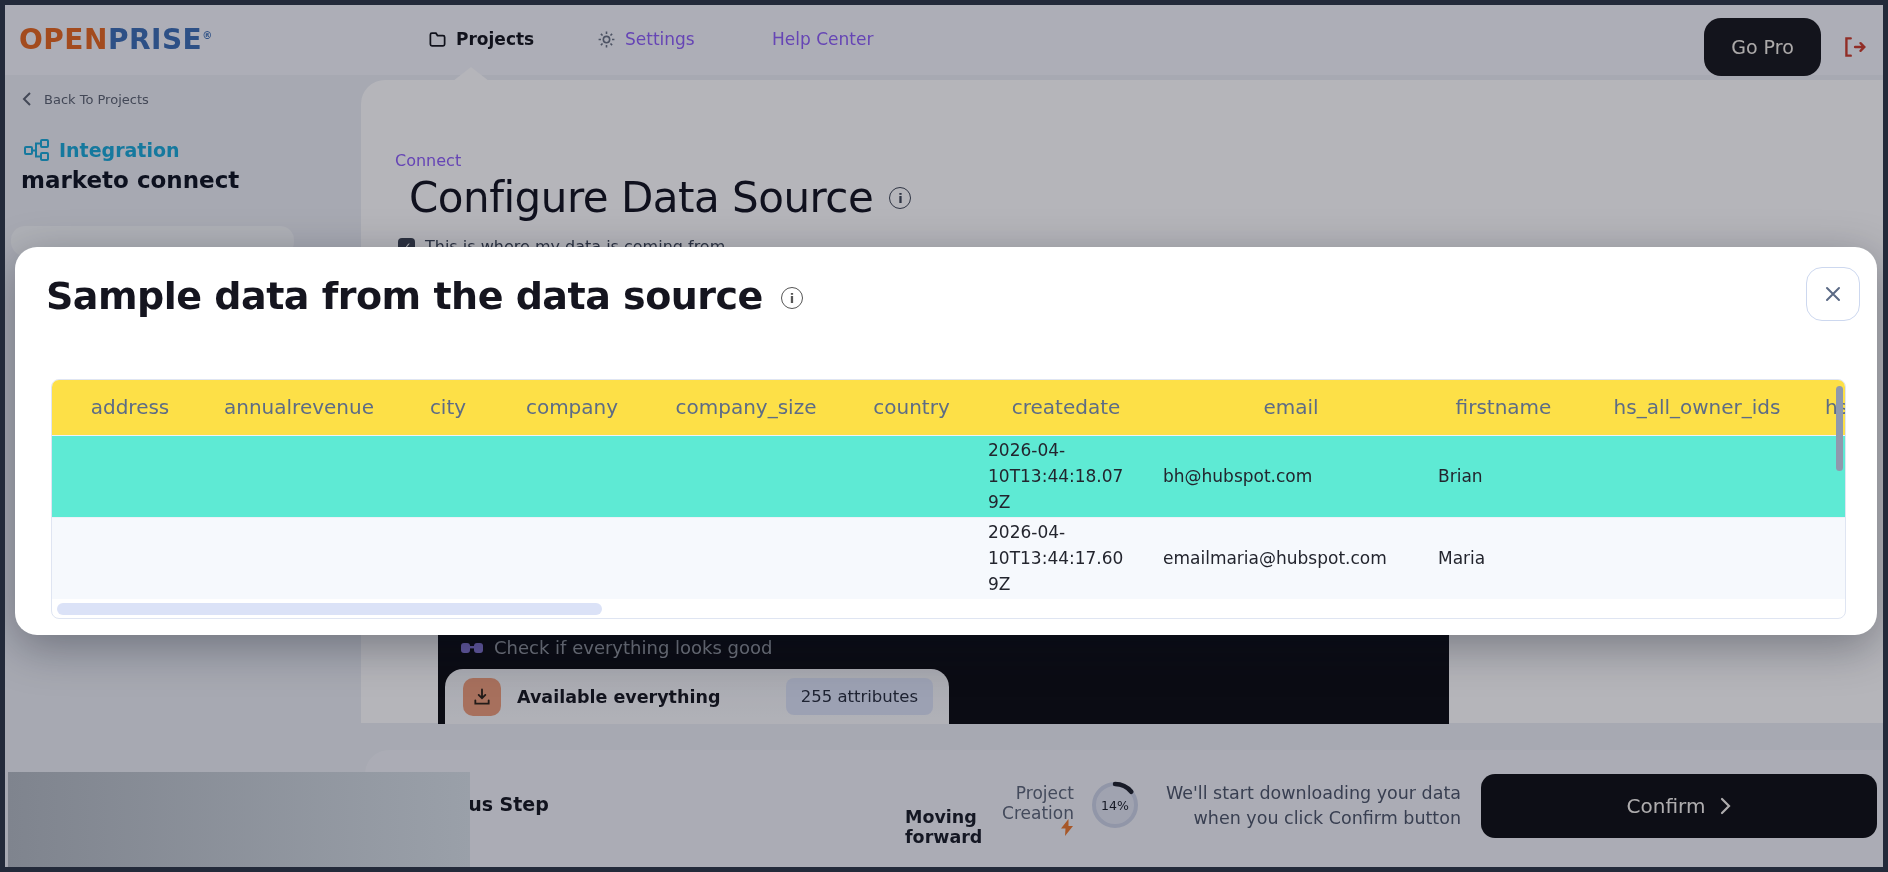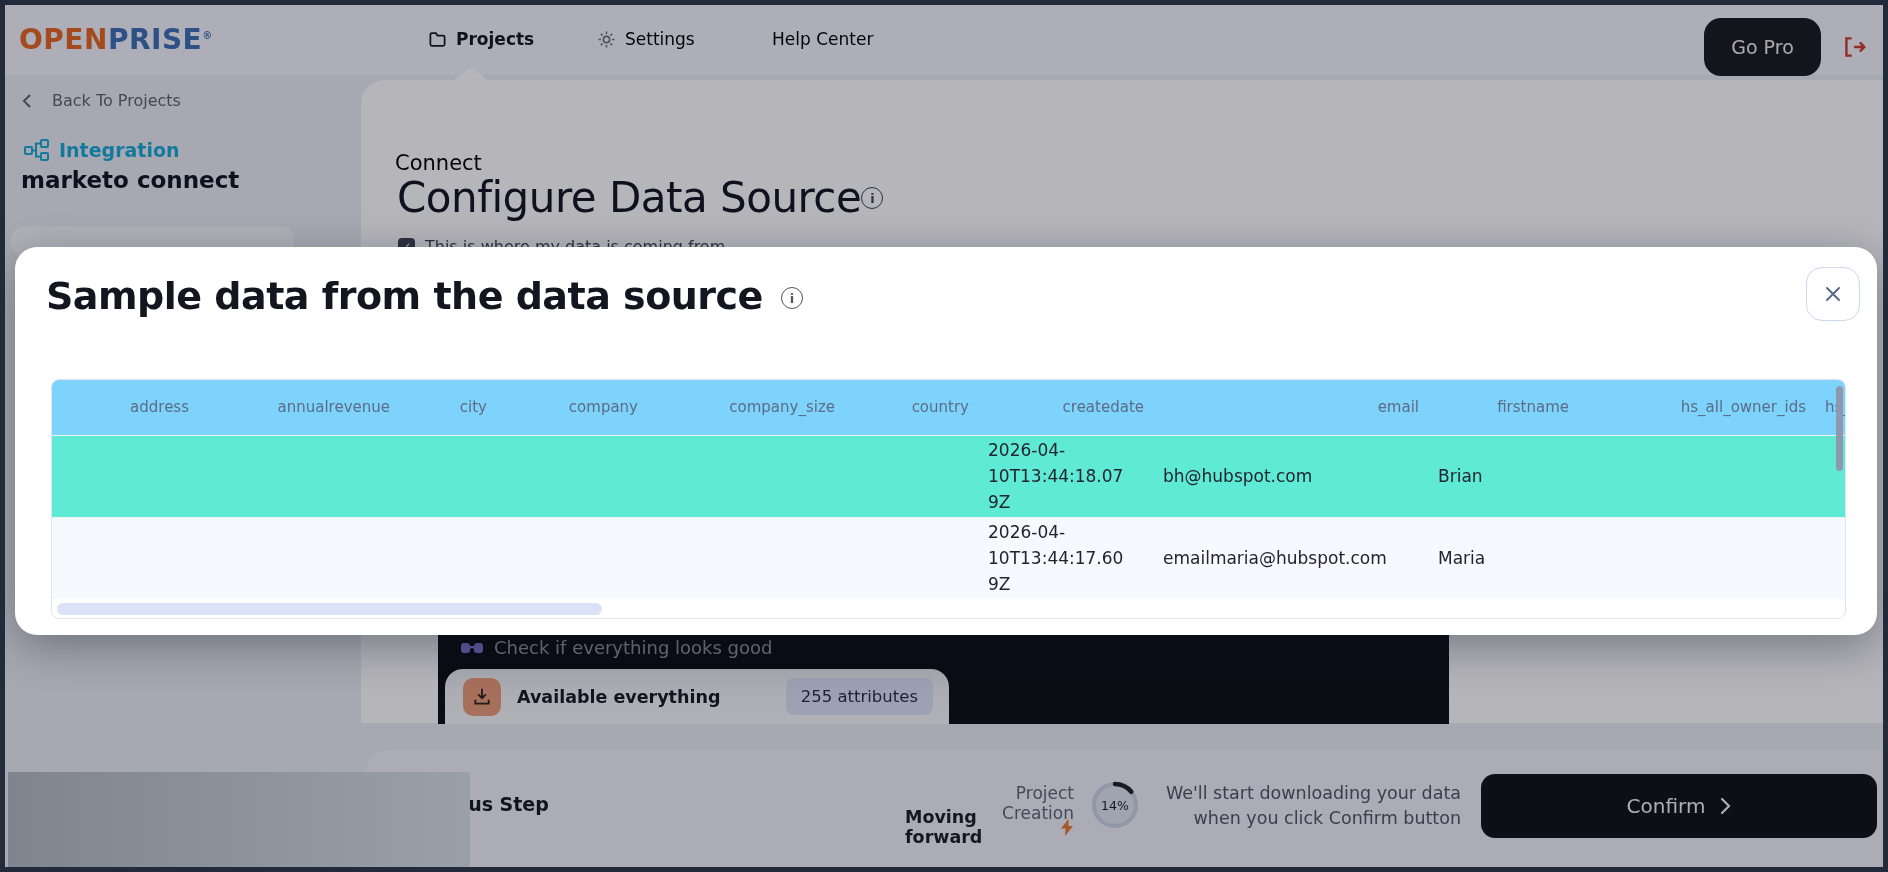--- a/index.html
+++ b/index.html
@@ -6,38 +6,38 @@
   *{box-sizing:border-box;font-family:"DejaVu Sans","Liberation Sans",sans-serif;}
   .screen{position:relative;width:1888px;height:872px;overflow:hidden;background:#e8ebf2;
           border:5px solid #232a3a;}
   .abs{position:absolute;}
 
   
   .header{left:0;top:0;width:100%;height:70px;background:#f1f3f9;display:flex;align-items:center;}
   .logo{position:absolute;left:14px;top:18px;font-size:28px;font-weight:800;letter-spacing:.5px;}
   .logo .p1{color:#e2651f;} .logo .p2{color:#3a6cb3;}
   .logo sup{font-size:10px;color:#3a6cb3;}
-  .nav-item{position:absolute;top:24px;display:flex;align-items:center;gap:9px;font-size:17px;color:#000000;cursor:pointer;}
+  .nav-item{position:absolute;top:24px;display:flex;align-items:center;gap:9px;font-size:17px;color:#8b5cf6;cursor:pointer;}
   .nav-item.active{color:#12141c;font-weight:600;}
   .gopro{position:absolute;left:1699px;top:13px;width:117px;height:58px;background:#15161c;border-radius:17px;
          color:#f0ece6;font-size:19px;display:flex;align-items:center;justify-content:center;cursor:pointer;}
   .logout{position:absolute;left:1836px;top:29px;width:26px;height:26px;cursor:pointer;}
   .nav-caret{position:absolute;left:448px;top:62px;width:0;height:0;border-left:18px solid transparent;
              border-right:18px solid transparent;border-bottom:14px solid #fcfcfe;}
 
   
-  .backlink{left:16px;top:86px;display:flex;align-items:center;gap:19px;font-size:16px;color:#5a6170;cursor:pointer;}
+  .backlink{left:16px;top:86px;display:flex;align-items:center;gap:11px;font-size:13px;color:#5a6170;cursor:pointer;}
   .ptype{left:19px;top:133px;display:flex;align-items:center;gap:9px;font-size:19px;font-weight:600;color:#18a6d6;}
   .pname{left:16px;top:162px;font-size:23px;font-weight:600;color:#0c1220;}
   .side-stub{left:6px;top:221px;width:283px;height:30px;background:#f4f6fa;border-radius:14px;}
 
   
   .main-card{left:356px;top:75px;width:1528px;height:643px;background:#fcfcfe;border-radius:24px 0 0 0;}
-  .eyebrow{left:390px;top:146px;font-size:21px;color:#000000;}
-  .page-title{left:392px;top:168px;font-size:42px;font-weight:500;color:#10121f;letter-spacing:-.5px;display:flex;align-items:flex-start;gap:0;}
+  .eyebrow{left:390px;top:146px;font-size:16px;color:#8b5cf6;}
+  .page-title{left:404px;top:168px;font-size:42px;font-weight:500;color:#10121f;letter-spacing:-.5px;display:flex;align-items:flex-start;gap:16px;}
   .info-i{display:inline-flex;width:22px;height:22px;border:1.6px solid #3c4454;border-radius:50%;
           align-items:center;justify-content:center;font-size:13px;color:#3c4454;font-weight:600;margin-top:14px;flex:none;}
   .chkrow{left:393px;top:232px;display:flex;align-items:center;gap:10px;font-size:16px;color:#3a4354;}
   .chk{width:17px;height:17px;background:#39404f;border-radius:4px;color:#fff;font-size:12px;display:flex;align-items:center;justify-content:center;}
 
   
   .attr-panel{left:394px;top:622px;width:1011px;height:97px;background:#0a0b10;border-radius:6px 6px 0 0;overflow:hidden;margin-left:39px;}
   .attr-head{position:absolute;left:22px;top:10px;display:flex;align-items:center;gap:10px;font-size:18px;color:#9aa0a8;font-weight:500;}
   .attr-card{position:absolute;top:42px;height:55px;background:linear-gradient(180deg,#eceef2,#f6f7fa);
              border-radius:18px 18px 0 0;display:flex;align-items:center;gap:16px;padding-left:18px;cursor:pointer;}
@@ -67,22 +67,22 @@
   .modal{left:10px;top:242px;width:1862px;height:388px;background:#ffffff;border-radius:22px;z-index:100;
          box-shadow:0 12px 45px rgba(10,14,28,.35);}
   .modal-title{position:absolute;left:31px;top:27px;display:flex;align-items:center;gap:18px;
                font-size:38px;font-weight:600;color:#15151f;letter-spacing:-.5px;}
   .modal-title .info-i{margin-top:4px;border-color:#555;color:#555;}
   .close-btn{position:absolute;left:1791px;top:20px;width:54px;height:54px;border:1px solid #cdd8ef;border-radius:16px;
              display:flex;align-items:center;justify-content:center;cursor:pointer;background:#fff;}
 
   .tbl-wrap{position:absolute;left:36px;top:132px;width:1795px;height:240px;border:1px solid #dfe5f2;border-radius:8px;overflow:hidden;}
   table{border-collapse:collapse;table-layout:fixed;width:1795px;}
-  th{height:55px;text-align:right;padding:0 0 0 19px;font-size:15px;font-weight:500;color:#5d6c86;
-     white-space:nowrap;overflow:hidden;background:#7dd3fc;}
+  th{height:55px;text-align:center;padding:0 0 0 19px;font-size:20px;font-weight:500;color:#5d6c86;
+     white-space:nowrap;overflow:hidden;background:#fde047;}
   td{height:82px;padding:0 10px 0 19px;font-size:17px;color:#23252e;vertical-align:middle;line-height:26px;
      overflow:hidden;overflow-wrap:anywhere;}
   tr.row-a td{background:#5eead4;border-top:1px solid #eef1f8;}
   tr.row-b td{background:#f6f9fd;border-top:1px solid #eef1f8;}
   .hthumb{position:absolute;left:5px;bottom:3px;width:545px;height:12px;background:#dbe2f7;border-radius:6px;cursor:pointer;}
   .vthumb{position:absolute;right:2px;top:6px;width:7px;height:85px;background:#8f99ad;border-radius:4px;cursor:pointer;}
 
   
   .redact{left:3px;top:767px;width:462px;height:100px;background:linear-gradient(90deg,#7f848e,#9aa0a9);z-index:120;}
 

